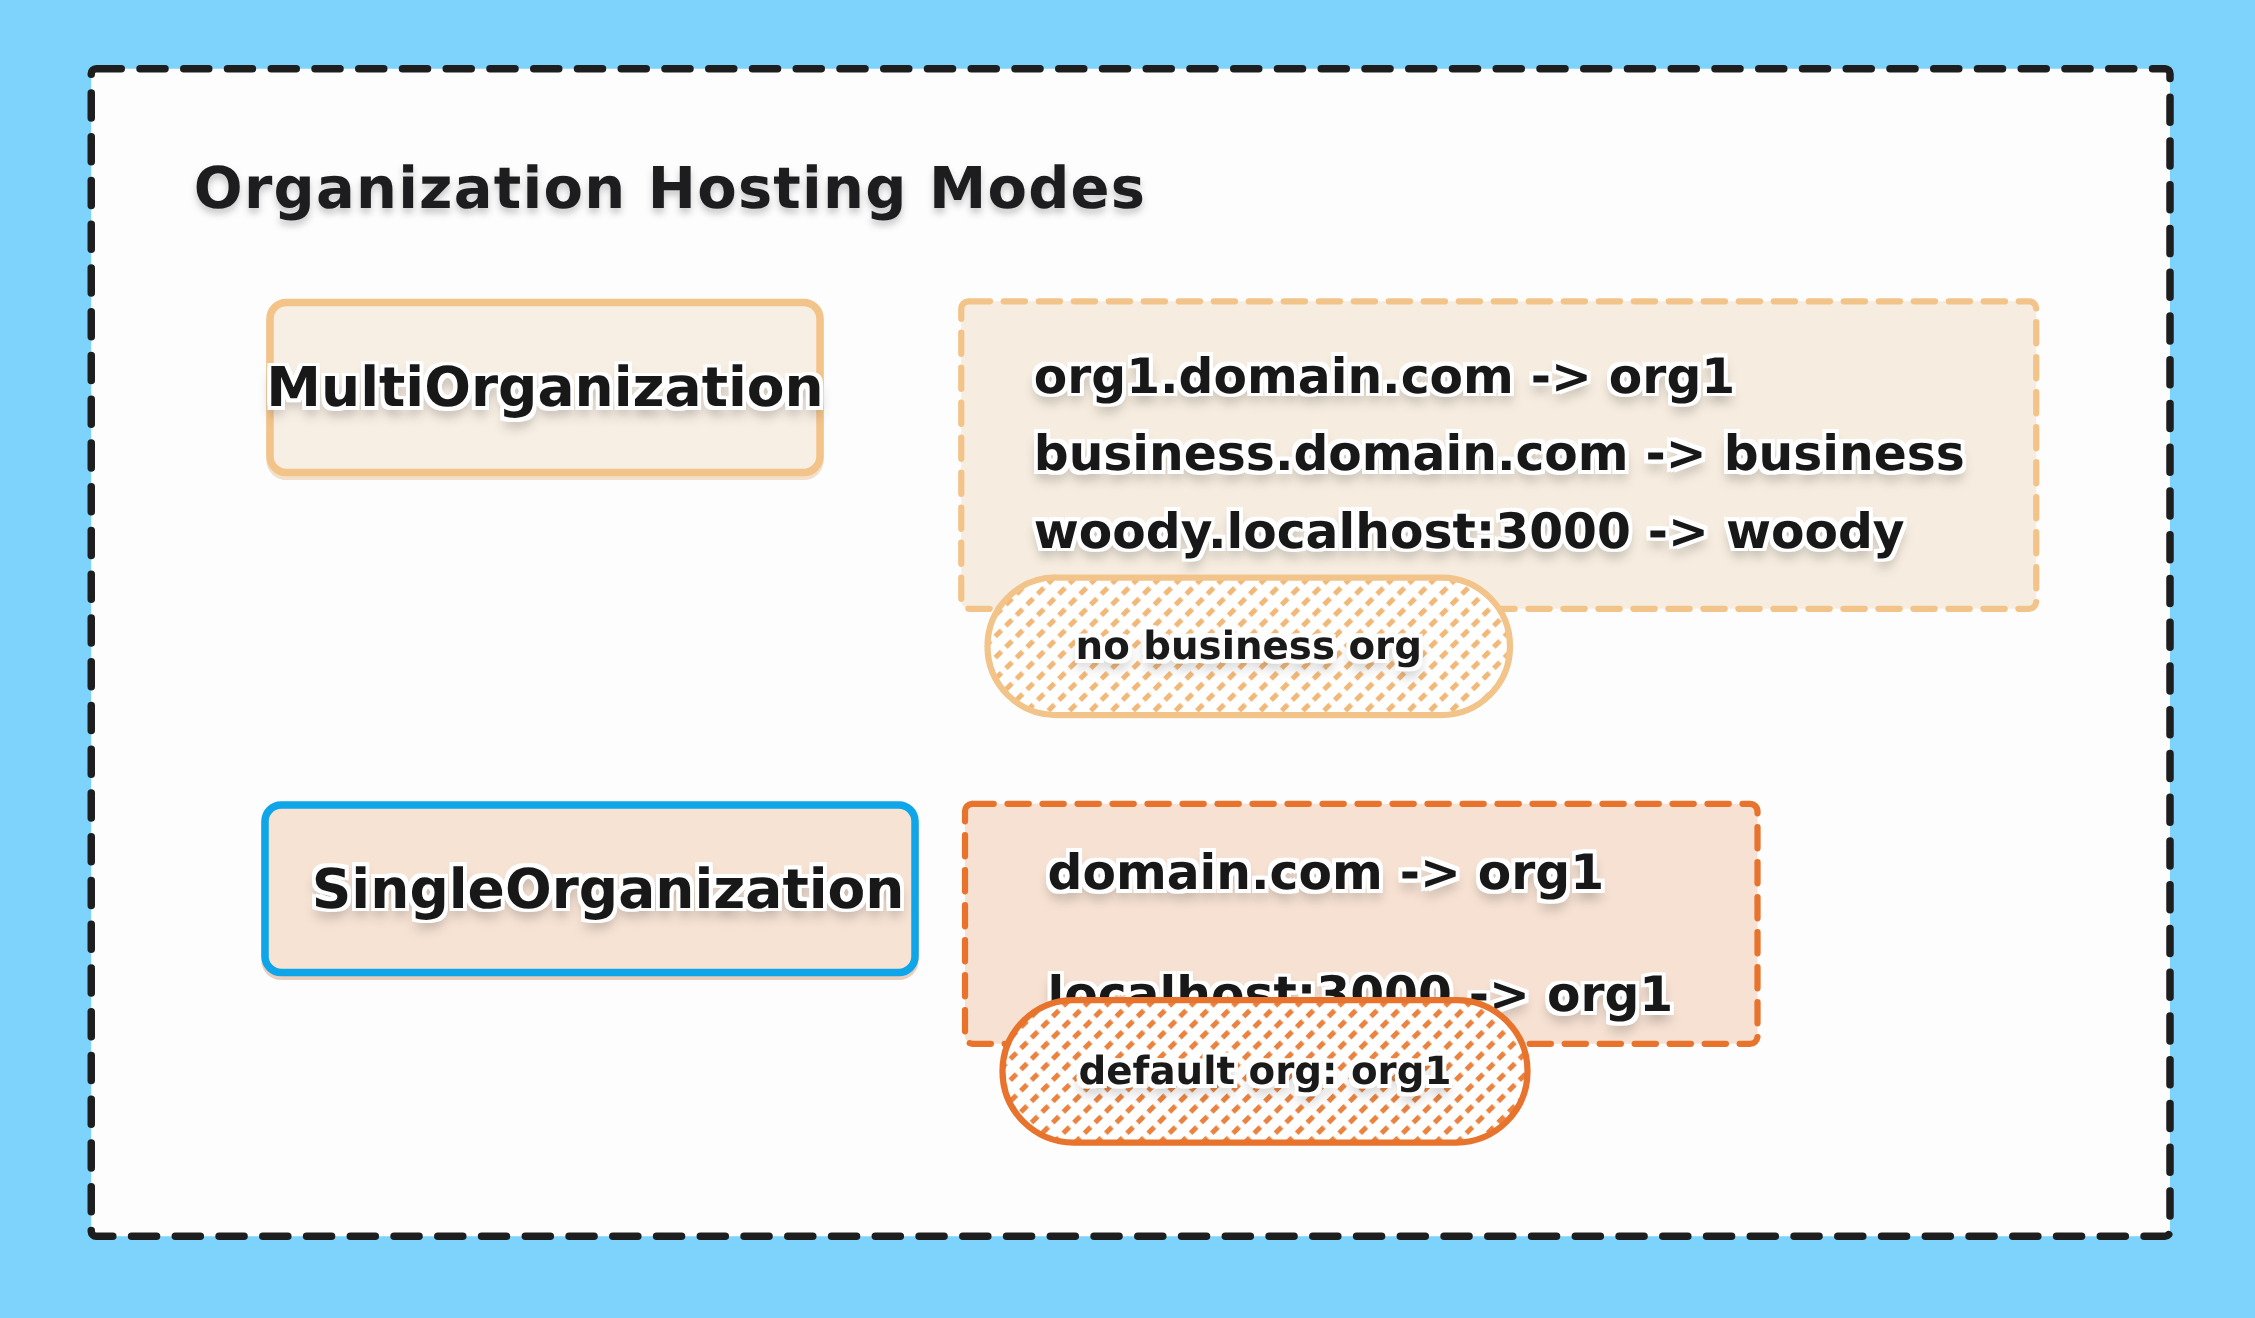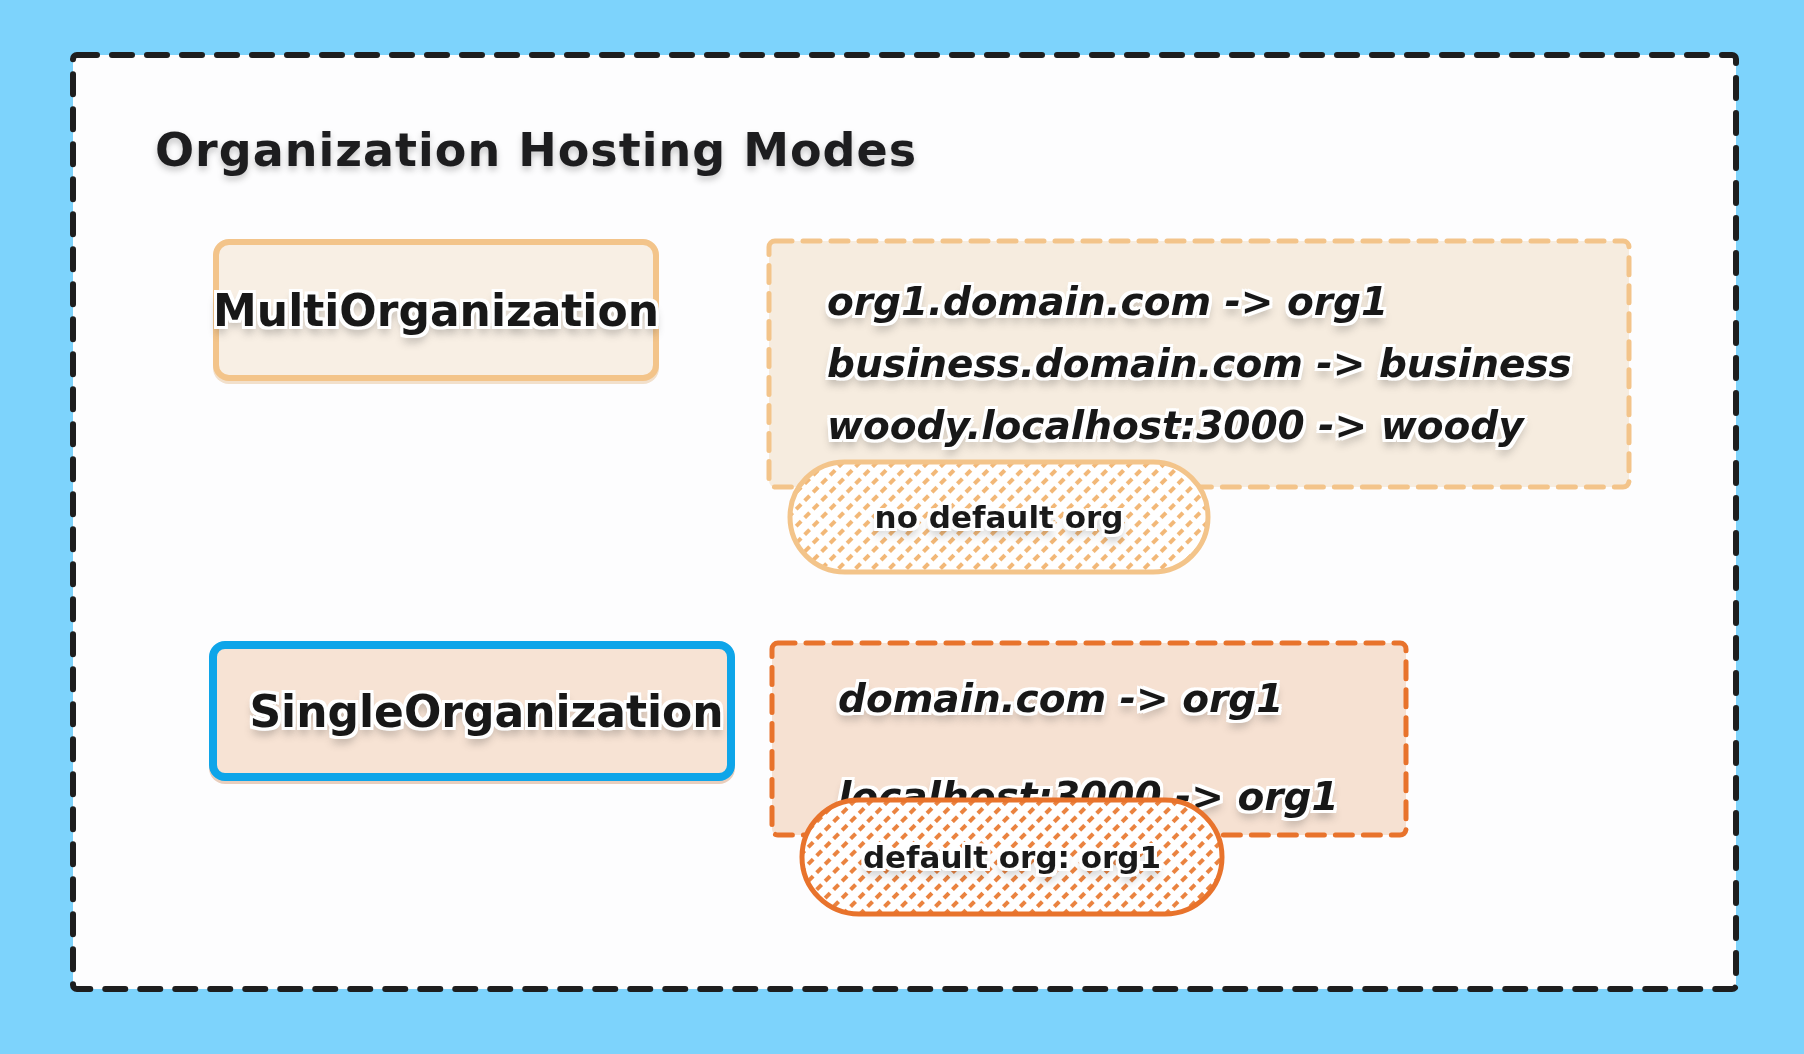--- a/index.html
+++ b/index.html
@@ -44,21 +44,21 @@
     left: 213px; top: 239px;
     width: 446px; height: 142px;
     background: #f8efe4;
     border: 6px solid #f3c48a;
     box-shadow: 0 3px 0 rgba(220,170,110,0.35);
   }
   .mode-box.single {
     left: 209px; top: 641px;
     width: 526px; height: 140px;
     background: #f7e3d4;
-    border: 8px solid #0ea5e9;
+    border: 6px solid #0ea5e9;
     box-shadow: 0 3px 0 rgba(190,100,40,0.30);
     padding-left: 29px;
   }
   .mode-label {
     font-size: 44px;
     font-weight: 800;
     color: #181818;
     white-space: nowrap;
   }
 
@@ -87,21 +87,20 @@
   }
   .map-box.multi .map-lines { padding-left: 62px; }
   .map-box.single .map-lines { padding-left: 70px; padding-top: 18px; gap: 36px; }
 
   .map-line {
     font-size: 39px;
     font-weight: 800;
     line-height: 62px;
     color: #181818;
     white-space: nowrap;
-    font-style: italic;
   }
 
   .pill {
     position: absolute;
     display: flex;
     align-items: center;
     justify-content: center;
   }
   .pill > svg { position: absolute; left: 0; top: 0; display: block; }
   .pill.light { left: 787px; top: 459px; width: 424px; height: 116px; }
@@ -144,21 +143,21 @@
     <svg width="424" height="116" viewBox="0 0 424 116" aria-hidden="true">
       <defs>
         <pattern id="hatchLight" patternUnits="userSpaceOnUse" width="12" height="12" patternTransform="rotate(45)">
           <line x1="6" y1="-2" x2="6" y2="14" stroke="#f2b878" stroke-width="4" stroke-dasharray="7 5"></line>
         </pattern>
       </defs>
       <rect x="3" y="3" width="418" height="110" rx="55" fill="#ffffff"></rect>
       <rect x="3" y="3" width="418" height="110" rx="55" fill="url(#hatchLight)"></rect>
       <rect x="3" y="3" width="418" height="110" rx="55" fill="none" stroke="#f3c48a" stroke-width="5"></rect>
     </svg>
-    <span class="pill-label outlined">no default org</span>
+    <span class="pill-label outlined">no business org</span>
   </div>
 
   <div class="mode-box single">
     <span class="mode-label outlined">SingleOrganization</span>
   </div>
 
   <div class="map-box single">
     <svg width="642" height="200" viewBox="0 0 642 200" aria-hidden="true">
       <rect x="4" y="4" width="634" height="192" rx="6" fill="#f6e1d2" stroke="#e8732c" stroke-width="5" stroke-dasharray="17 11" stroke-linecap="round"></rect>
     </svg>

